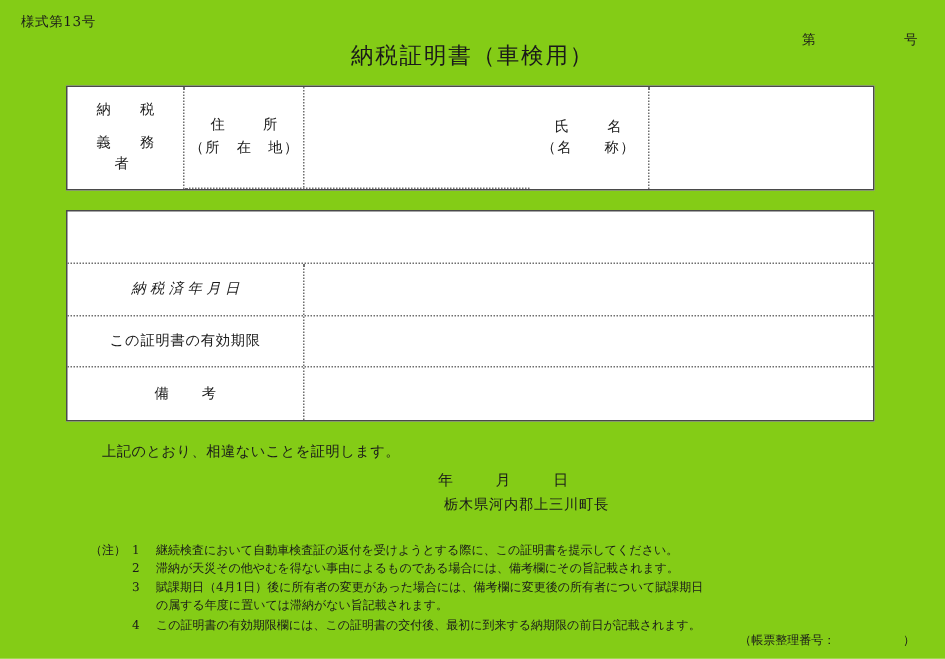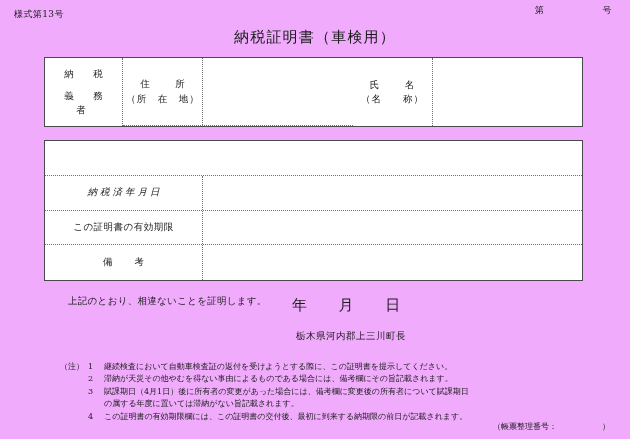--- a/index.html
+++ b/index.html
@@ -14,36 +14,36 @@
     color: #1a1a1a;
     overflow: hidden;
     position: relative;
     -webkit-font-smoothing: antialiased;
   }
 
   .page {
     position: relative;
     width: 630px;
     height: 439px;
-    background: #f0abfc;
+    background: #84cc16;
   }
 
   
   .form-no {
     position: absolute;
     left: 14px;
     top: 8px;
     font-size: 9px;
     letter-spacing: 0.4px;
     white-space: nowrap;
   }
   .doc-serial {
     position: absolute;
     right: 18px;
-    top: 4px;
+    top: 20px;
     font-size: 9px;
     white-space: nowrap;
     letter-spacing: 0.4px;
     text-align: center;
   }
   .doc-serial .gap {
     display: inline-block;
     width: 52px;
   }
 
@@ -187,22 +187,22 @@
     position: absolute;
     left: 68px;
     top: 295px;
     font-size: 9.5px;
     letter-spacing: 0.3px;
     white-space: nowrap;
   }
   .date-line {
     position: absolute;
     left: 292px;
-    top: 296px;
-    font-size: 15px;
+    top: 313px;
+    font-size: 10px;
     white-space: nowrap;
   }
   .date-line .sp {
     display: inline-block;
     width: 22px;
   }
   .issuer {
     position: absolute;
     left: 296px;
     top: 330px;

